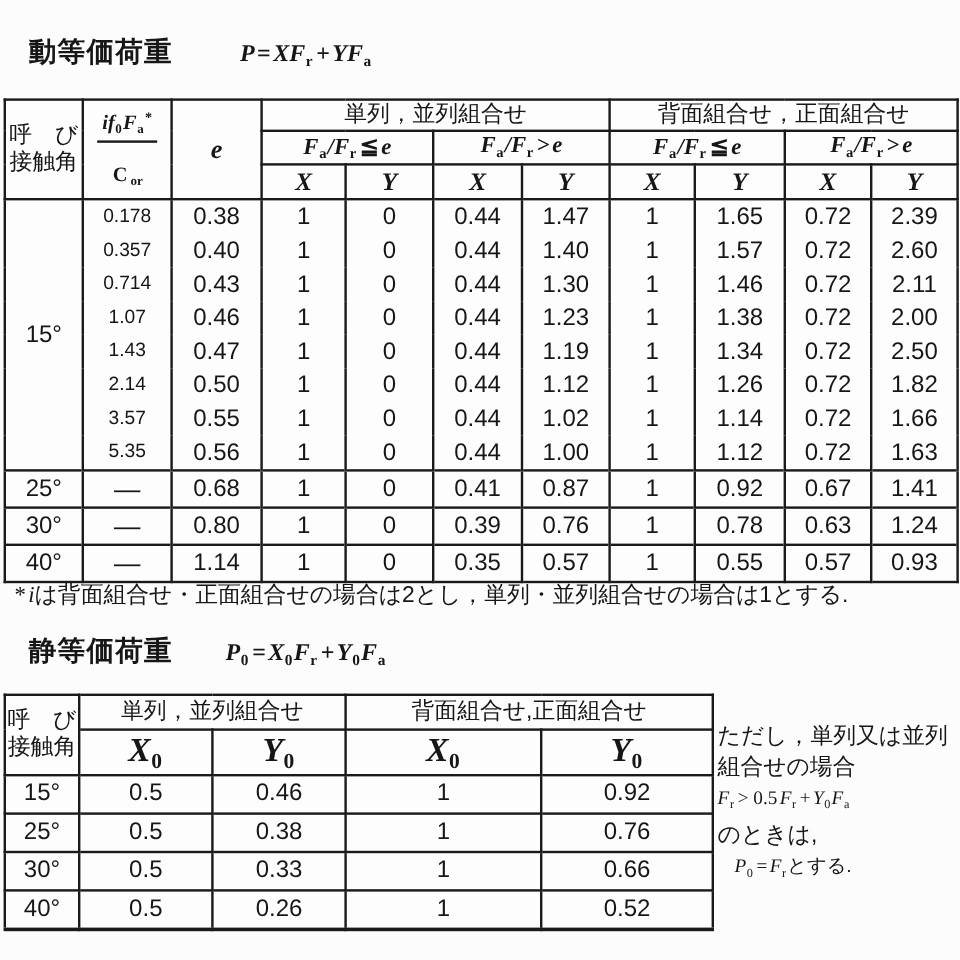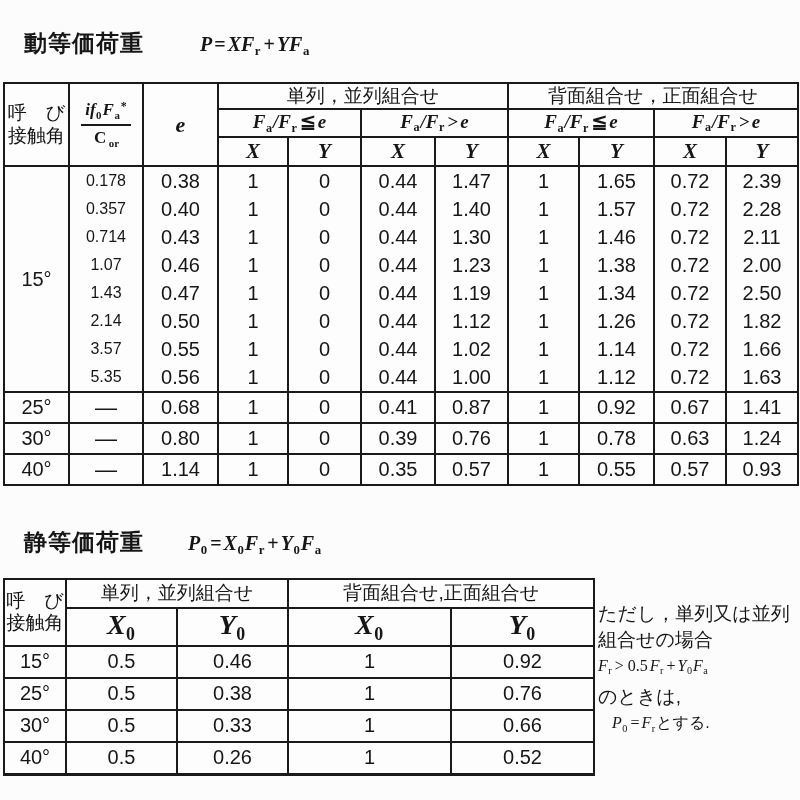--- a/index.html
+++ b/index.html
@@ -42,21 +42,21 @@
   .t1 tbody tr.sep td{border-top:2px solid #1a1a1a;height:29px;}
   .t1 tbody tr:last-child td{border-bottom:2px solid #1a1a1a;}
   .t1 .ehead{font-size:22px;font-weight:bold;}
   .t1 .cond{font-size:19px;font-weight:bold;}
   .t1 .xy{font-size:21px;font-weight:bold;}
   .t1 td.ratio{font-size:16px;}
   .t1 td.ratio.dash{font-size:22px;}
   .t1 td.e{font-size:20px;}
   .frac{display:inline-block;font-size:17px;font-weight:bold;line-height:1.1;vertical-align:middle;}
   .frac .fnum{border-bottom:2px solid #1a1a1a;padding:1px 4px 2px;}
-  .frac .fden{padding-top:3px;}
+  .frac .fden{padding-top:18px;}
 
   
   #footnote{position:absolute;left:10px;top:483px;font-size:19px;white-space:nowrap;}
 
   
   #t2wrap{position:absolute;left:3px;top:578px;}
   .t2{width:590px;border-bottom:3px solid #1a1a1a;}
   .t2 thead tr:nth-child(1) th{height:27px;}
   .t2 thead tr:nth-child(2) th{height:28px;}
   .t2 tbody td{height:30px;}
@@ -142,21 +142,21 @@
         <tr>
           <td class="ratio">0.357</td>
           <td class="e">0.40</td>
           <td class="num">1</td>
           <td class="num">0</td>
           <td class="num">0.44</td>
           <td class="num">1.40</td>
           <td class="num">1</td>
           <td class="num">1.57</td>
           <td class="num">0.72</td>
-          <td class="num">2.28</td>
+          <td class="num">2.60</td>
         </tr>
         <tr>
           <td class="ratio">0.714</td>
           <td class="e">0.43</td>
           <td class="num">1</td>
           <td class="num">0</td>
           <td class="num">0.44</td>
           <td class="num">1.30</td>
           <td class="num">1</td>
           <td class="num">1.46</td>
@@ -259,20 +259,21 @@
           <td class="num">0.57</td>
           <td class="num">1</td>
           <td class="num">0.55</td>
           <td class="num">0.57</td>
           <td class="num">0.93</td>
         </tr>
       </tbody>
     </table>
   </div>
 
+  <div id="footnote"><span class="tk-t">*</span><span class="tk-i">i</span><span class="tk-g">は背面組合せ・正面組合せの場合は2とし，単列・並列組合せの場合は1とする.</span></div>
 
   <div class="sec-title" id="title-stat">
     <span class="jp">静等価荷重</span>
     <span class="math"><span class="tk-i">P</span><span class="tk-s">0</span><span class="tk-t">=</span><span class="tk-i">X</span><span class="tk-s">0</span><span class="tk-i">F</span><span class="tk-s">r</span><span class="tk-t">+</span><span class="tk-i">Y</span><span class="tk-s">0</span><span class="tk-i">F</span><span class="tk-s">a</span></span>
   </div>
 
   <div id="t2wrap">
     <table class="t2">
       <colgroup>
         <col style="width:62px">

